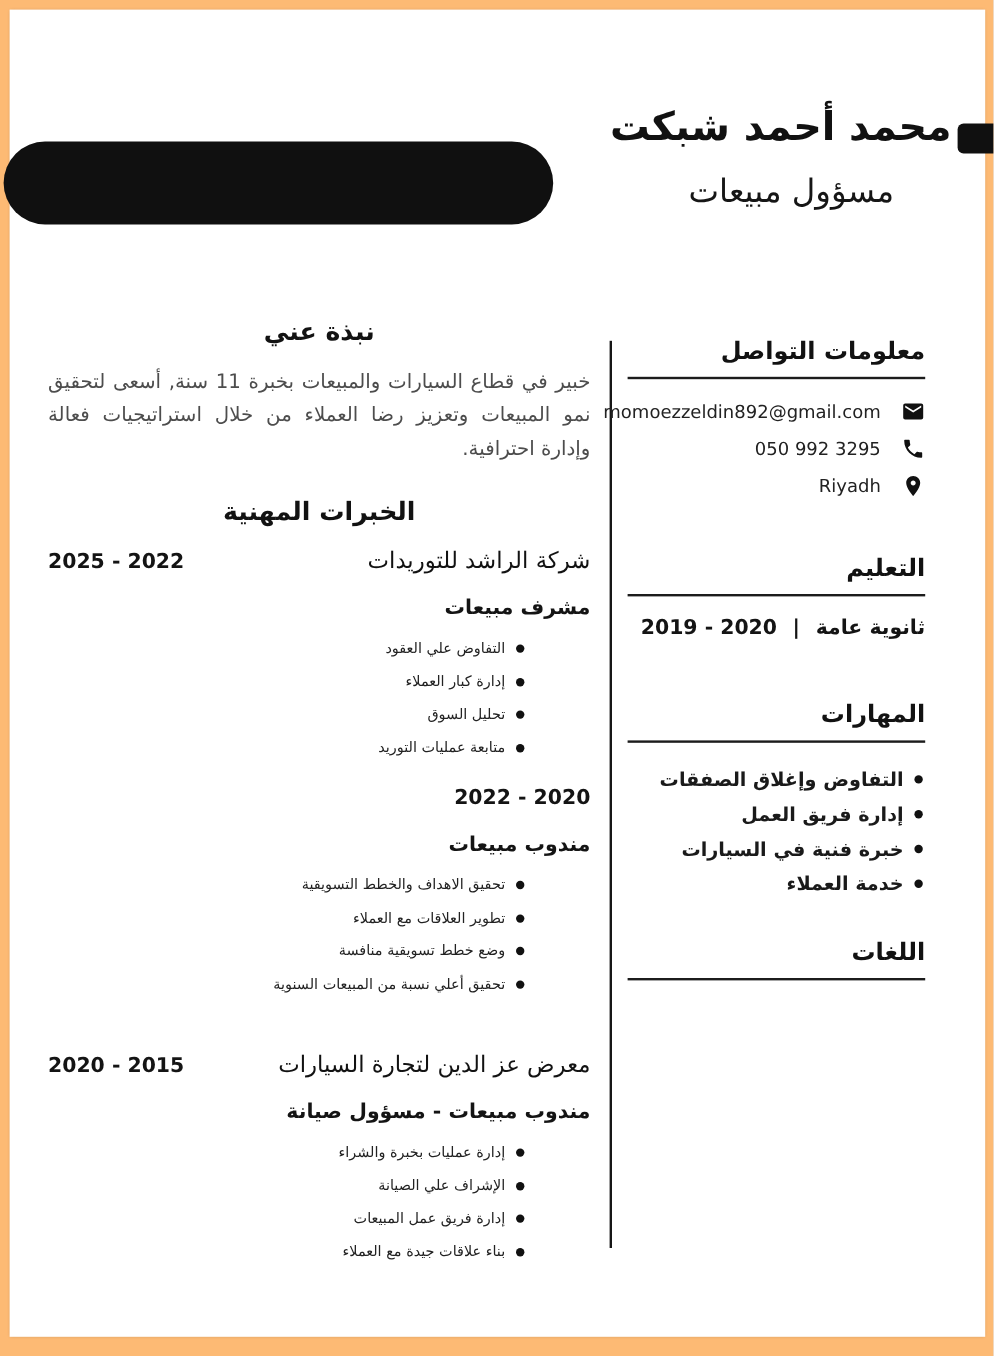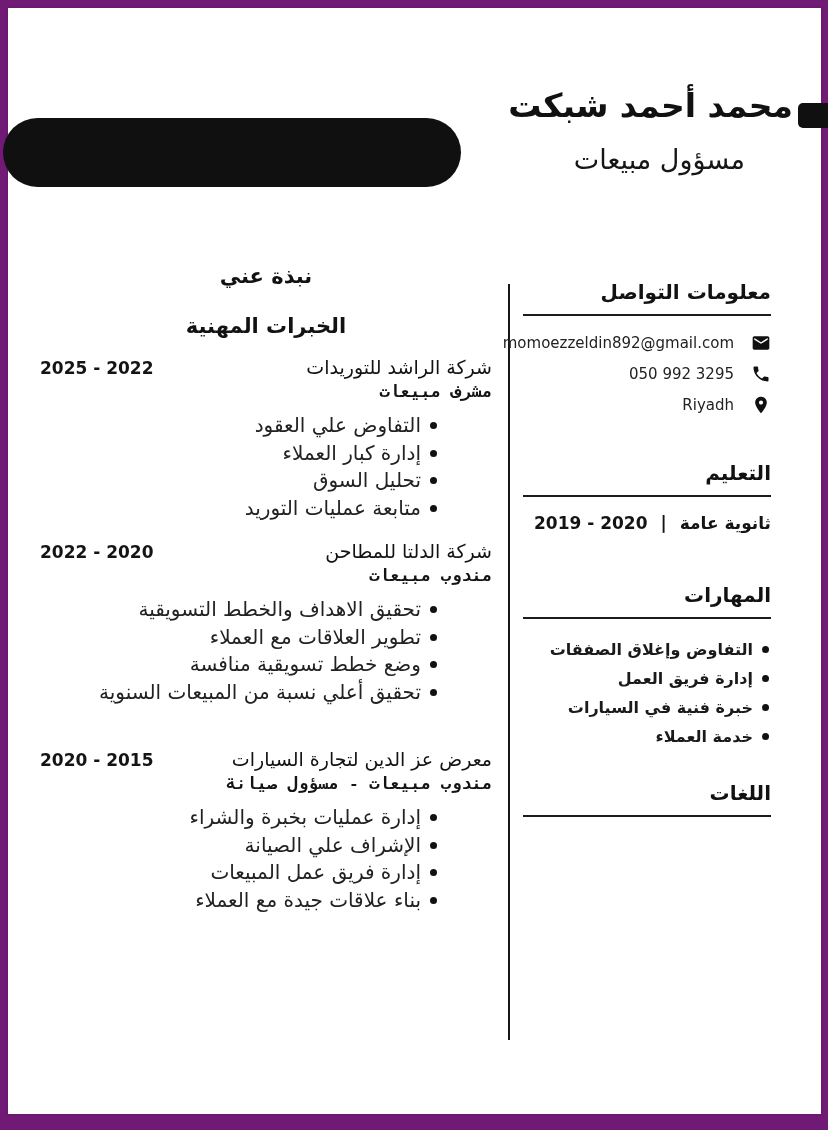--- a/index.html
+++ b/index.html
@@ -3,21 +3,21 @@
 <meta charset="utf-8">
 <style>
   * { margin: 0; padding: 0; box-sizing: border-box; }
   html, body { width: 828px; }
   body {
     font-family: "DejaVu Sans", "Liberation Sans", sans-serif;
     background: #dcdcdc;
   }
   .frame {
     width: 828px; height: 1130px;
-    background: #701a75;
+    background: #fdba74;
     padding: 8px 7px 16px 8px;
   }
   .sheet {
     position: relative;
     width: 813px; height: 1106px;
     background: #ffffff;
     box-shadow: 0 0 3px rgba(0,0,0,.18);
   }
 
   
@@ -127,26 +127,26 @@
   }
   .exp-heading { margin-top: 26px; }
 
   .job { margin-top: 18px; }
   .job.gap-lg { margin-top: 42px; }
   .job-head {
     display: flex; justify-content: space-between; align-items: baseline;
   }
   .company { font-size: 19px; font-weight: 400; color: #121212; }
   .dates { font-size: 17px; font-weight: 700; color: #141414; }
-  .role { margin-top: 3px; font-size: 17px; font-weight: 700; color: #141414; font-family: Liberation Mono, monospace; }
+  .role { margin-top: 19px; font-size: 17px; font-weight: 700; color: #141414; }
   .job-list { list-style: none; margin: 10px 54px 0 0; }
   .job-list li {
     position: relative;
     padding-right: 17px;
-    font-size: 20px; color: #222;
+    font-size: 12px; color: #222;
     line-height: 27.5px;
   }
   .job-list li::before {
     content: "";
     position: absolute; right: 1px; top: 10px;
     width: 7px; height: 7px; border-radius: 50%;
     background: #111;
   }
 </style>
 </head>
@@ -220,40 +220,40 @@
       <section class="section-langs">
         <h2>اللغات</h2>
         <div class="rule"></div>
       </section>
 
     </aside>
 
     <main class="main">
 
       <h2>نبذة عني</h2>
+      <p class="about">خبير في قطاع السيارات والمبيعات بخبرة 11 سنة, أسعى لتحقيق نمو المبيعات وتعزيز رضا العملاء من خلال استراتيجيات فعالة وإدارة احترافية.</p>
 
       <h2 class="exp-heading">الخبرات المهنية</h2>
 
       <article class="job">
         <div class="job-head">
           <span class="company">شركة الراشد للتوريدات</span>
           <span class="dates ltr">2025 - 2022</span>
         </div>
         <div class="role">مشرف مبيعات</div>
         <ul class="job-list">
           <li>التفاوض علي العقود</li>
           <li>إدارة كبار العملاء</li>
           <li>تحليل السوق</li>
           <li>متابعة عمليات التوريد</li>
         </ul>
       </article>
 
       <article class="job">
         <div class="job-head">
-          <span class="company">شركة الدلتا للمطاحن</span>
           <span class="dates ltr">2022 - 2020</span>
         </div>
         <div class="role">مندوب مبيعات</div>
         <ul class="job-list">
           <li>تحقيق الاهداف والخطط التسويقية</li>
           <li>تطوير العلاقات مع العملاء</li>
           <li>وضع خطط تسويقية منافسة</li>
           <li>تحقيق أعلي نسبة من المبيعات السنوية</li>
         </ul>
       </article>

